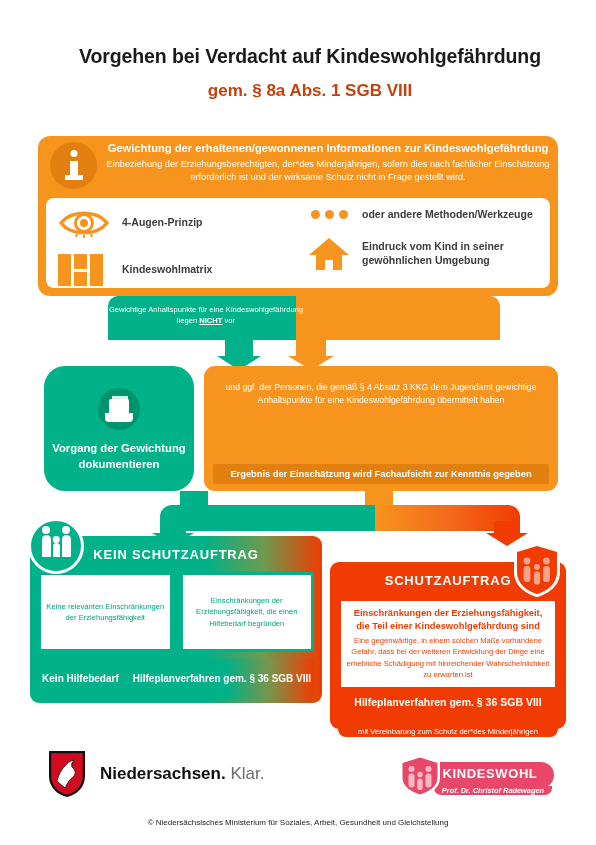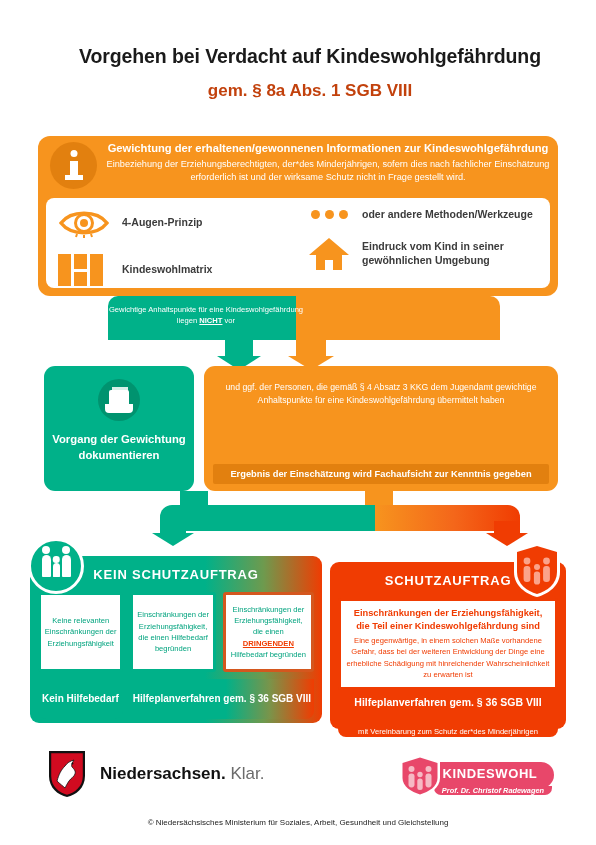--- a/index.html
+++ b/index.html
@@ -103,23 +103,23 @@
     position:absolute; top:8px; width:196px; text-align:center;
     font-size:7.6px; color:#fff; line-height:1.45; z-index:3;
   }
   .br-label u { text-decoration:underline; font-weight:bold;}
   .br-label.l1 { left:48px; }
   .br-label.l2 { left:250px; }
 
   
   .box-green-doc {
     position:absolute; left:44px; top:366px; width:150px; height:125px;
-    background:#00B189; border-radius:11px;
+    background:#00B189; border-radius:21px;
     display:flex; flex-direction:column; align-items:center; justify-content:flex-start;
-    padding-top:13px;
+    padding-top:22px;
   }
   .doc-circle {
     width:42px; height:42px; border-radius:50%; background:#00936F;
     position:relative;
   }
   .doc-circle .sheet {
     position:absolute; left:11px; top:11px; width:20px; height:21px; background:#fff; border-radius:2px;
   }
   .doc-circle .sheet2 {
     position:absolute; left:14px; top:8px; width:16px; height:6px; background:#fff; opacity:.85;
@@ -163,21 +163,21 @@
   }
   .conn-gdown { position:absolute; left:160px; top:30px; width:26px; height:12px; background:#00B189;}
   .conn-odown { position:absolute; left:494px; top:30px; width:26px; height:12px; background:#F03C02;}
   .conn-gtip { position:absolute; left:152px; top:42px; width:0;height:0;
     border-left:21px solid transparent;border-right:21px solid transparent;border-top:13px solid #00B189;}
   .conn-otip { position:absolute; left:486px; top:42px; width:0;height:0;
     border-left:21px solid transparent;border-right:21px solid transparent;border-top:13px solid #F03C02;}
 
   
   .col-green {
-    position:absolute; left:30px; top:556px; width:292px; height:167px;
+    position:absolute; left:30px; top:536px; width:292px; height:167px;
     background:linear-gradient(to right,#00B189 0%,#00B189 60%,#6E9A4E 80%,#F03C02 100%);
     border-radius:9px;
   }
   .col-orange {
     position:absolute; left:330px; top:562px; width:236px; height:167px;
     background:#F03C02; border-radius:9px;
   }
   .col-head {
     height:36px; display:flex; align-items:center; justify-content:center;
     font-size:13px; font-weight:bold; color:#fff; letter-spacing:0.8px;
@@ -373,28 +373,20 @@
       </span>
     </div>
     <div class="col-head">KEIN SCHUTZAUFTRAG</div>
     <div class="cards">
       <div class="card c1">
         <span>Keine relevanten Einschränkungen der Erziehungsfähigkeit</span>
       </div>
       <div class="card c2">
         <span>Einschränkungen der Erziehungsfähigkeit, die einen Hilfebedarf begründen</span>
       </div>
-      <div class="card c3">
-        <span>
-          <span>Einschränkungen der Erziehungsfähigkeit,</span>
-          <span>die einen</span>
-          <span class="dring">DRINGENDEN</span>
-          <span>Hilfebedarf begründen</span>
-        </span>
-      </div>
     </div>
     <div class="foot-row">
       <div class="foot-pill f1">Kein Hilfebedarf</div>
       <div class="foot-pill f2">Hilfeplanverfahren gem. § 36 SGB VIII</div>
     </div>
   </div>
 
   <div class="col-orange">
     <div class="badge-shield">
       <svg width="50" height="56" viewBox="0 0 50 56">

